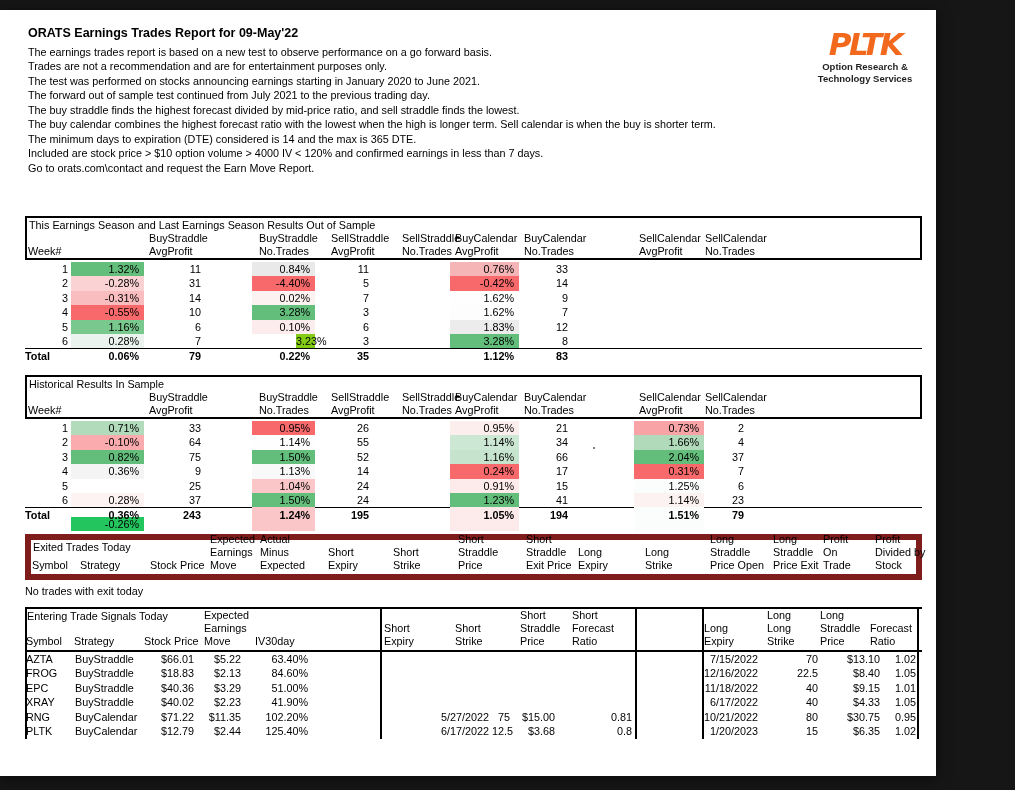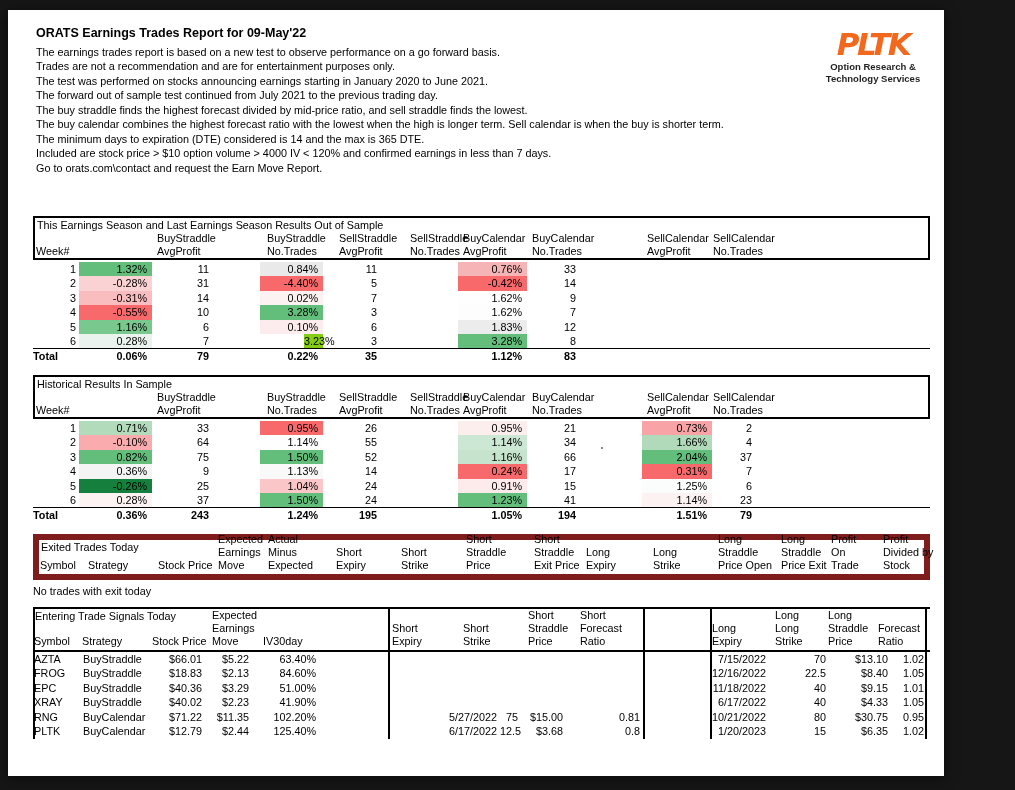--- a/index.html
+++ b/index.html
@@ -1,18 +1,18 @@
 <!DOCTYPE html>
 <html><head>
 <meta charset="utf-8">
 <style>
   html,body{margin:0;padding:0;}
   body{width:1015px;height:790px;background:#161616;overflow:hidden;
        font-family:"Liberation Sans",sans-serif;color:#000;}
-  .page{position:absolute;left:8px;top:10px;width:936px;height:766px;background:#ffffff;
+  .page{position:absolute;left:0;top:10px;width:936px;height:766px;background:#ffffff;
         box-shadow:0 2px 12px rgba(0,0,0,.6);}
   .abs{position:absolute;}
 
   .doc-title{left:28px;top:16px;font-size:12.5px;font-weight:bold;white-space:nowrap;}
   .intro{left:28px;top:35px;font-size:10.8px;line-height:14.45px;}
   .intro-line{white-space:nowrap;}
 
   .logo{left:806px;top:18px;width:118px;text-align:center;}
   .logo-brand{font-size:31px;font-weight:900;font-style:italic;letter-spacing:-2.5px;
               line-height:32px;font-family:"DejaVu Sans",sans-serif;}
@@ -317,21 +317,21 @@
           <div class="ntr">14</div>
           <div></div>
           <div class="pct" style="background: rgb(248, 105, 107);">0.24%</div>
           <div class="ntr">17</div>
           <div></div>
           <div class="pct" style="background: rgb(248, 105, 107);">0.31%</div>
           <div class="ntr">7</div>
         </div>
         <div class="rrow">
           <div class="week">5</div>
-          <div class="pct" style="background: #15803d;">-0.26%</div>
+          <div class="pct" style="background: #22c55e; margin-top: 38px;">-0.26%</div>
           <div class="ntr">25</div>
           <div></div>
           <div class="pct" style="background: rgb(250, 198, 199);">1.04%</div>
           <div class="ntr">24</div>
           <div></div>
           <div class="pct" style="background: rgb(253, 234, 234);">0.91%</div>
           <div class="ntr">15</div>
           <div></div>
           <div class="pct" style="background: rgb(250, 253, 251);">1.25%</div>
           <div class="ntr">6</div>

